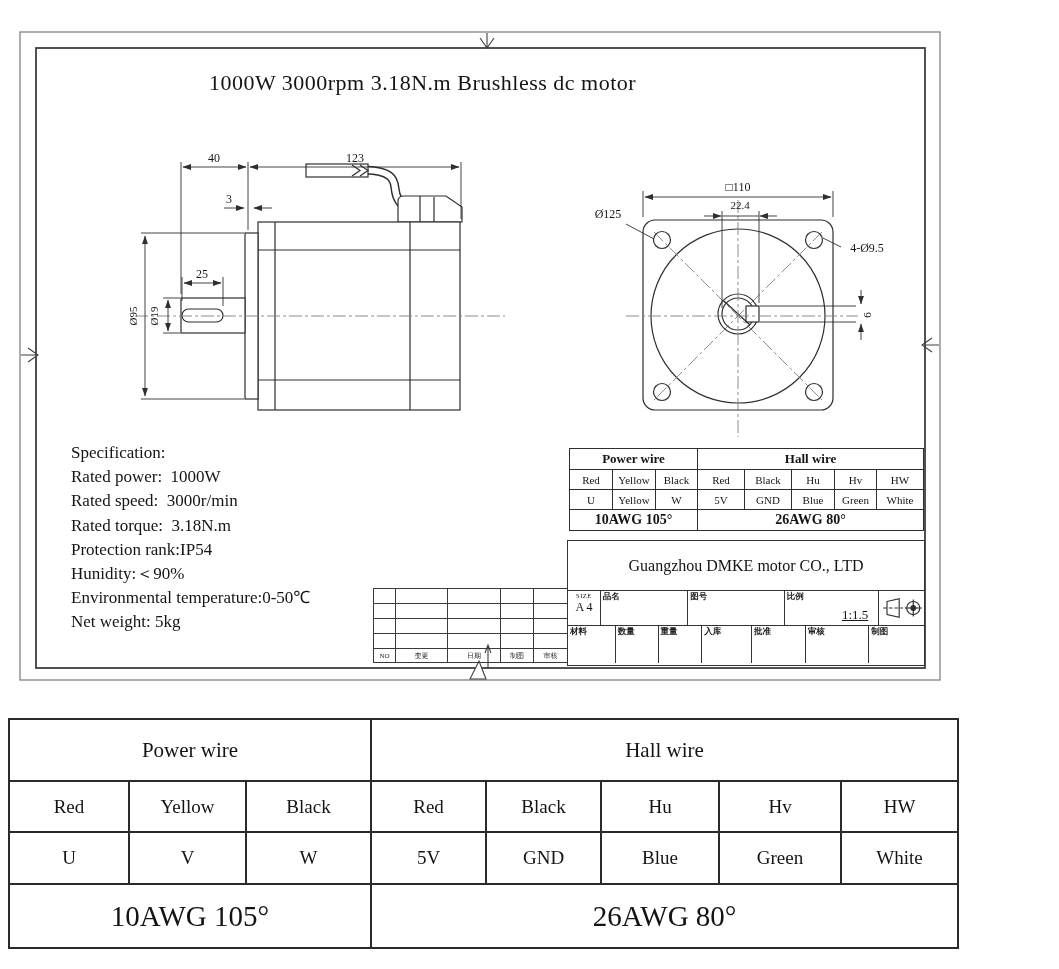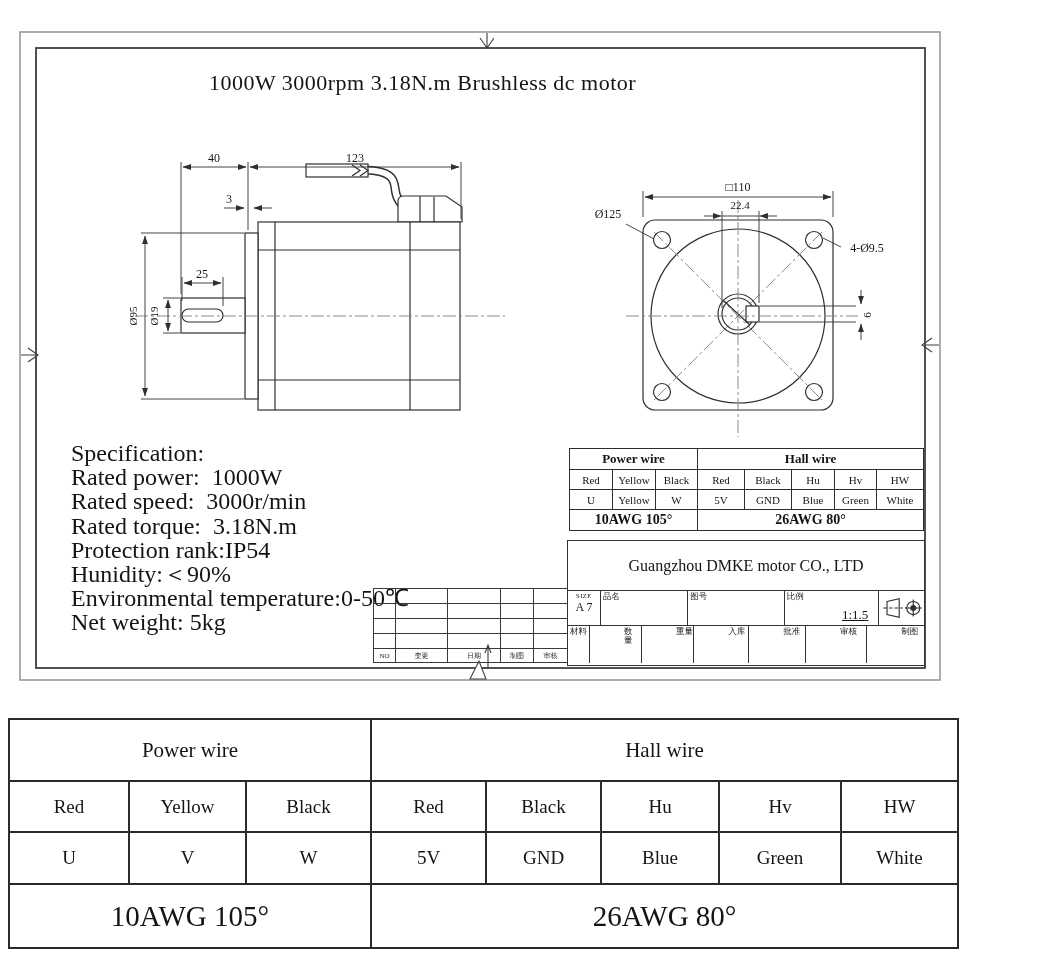--- a/index.html
+++ b/index.html
@@ -4,45 +4,45 @@
 <style>
   html,body{margin:0;padding:0;background:#ffffff;}
   .canvas{position:relative;width:1059px;height:969px;background:#ffffff;
           font-family:"Liberation Serif",serif;color:#141414;overflow:hidden;}
   .sheet-svg{position:absolute;left:0;top:0;z-index:1;}
 
   .title{position:absolute;left:36px;top:70px;width:773px;text-align:center;
          font-size:22px;letter-spacing:0.5px;z-index:2;}
 
   .spec{position:absolute;left:71px;top:441px;width:350px;z-index:2;}
-  .spec-line{font-size:24px;line-height:24.2px;white-space:pre;}
+  .spec-line{font-size:17px;line-height:24.2px;white-space:pre;}
 
   table{border-collapse:collapse;table-layout:fixed;position:absolute;z-index:2;background:transparent;}
   td{padding:0;text-align:center;overflow:hidden;}
 
   .small-table{left:569px;top:448px;width:354px;}
   .small-table td{border:1.2px solid #2e2e2e;font-size:11px;}
   .small-table .st-h td{font-size:13px;height:20px;font-weight:bold;}
   .small-table .st-r td{height:19px;}
   .small-table .st-g td{font-size:14px;height:20px;font-weight:bold;}
 
   .rev-table{left:373px;top:588px;width:194px;}
   .rev-table td{border:1.1px solid #3a3a3a;font-size:7px;color:#222;}
   .rev-table .rt-e td{height:14px;}
   .rev-table .rt-l td{height:13px;}
 
   .title-block{position:absolute;left:567px;top:540px;width:358px;height:126px;
                border:1.6px solid #333;box-sizing:border-box;z-index:2;}
   .tb-company{height:50px;border-bottom:1.4px solid #333;display:flex;align-items:center;
               justify-content:center;font-size:16px;box-sizing:border-box;}
   .tb-row2{height:35px;border-bottom:1.4px solid #333;display:flex;box-sizing:border-box;}
-  .tb-row3{height:37px;display:flex;box-sizing:border-box;gap:32px;}
+  .tb-row3{height:37px;display:flex;box-sizing:border-box;}
   .tb-cell{position:relative;border-right:1.2px solid #333;box-sizing:border-box;height:100%;}
   .tb-cell.last{border-right:none;}
-  .tb-lbl{position:absolute;top:1px;left:2px;font-size:8.5px;color:#222;line-height:9px;}
+  .tb-lbl{position:absolute;top:1px;left:2px;font-size:8.5px;color:#222;line-height:9px;font-weight:bold;}
   .size-cell{text-align:center;}
   .size-top{display:block;font-size:6.5px;margin-top:1px;letter-spacing:0.5px;}
   .size-val{display:block;font-size:12px;margin-top:1px;}
   .scale-val{position:absolute;right:10px;bottom:2px;font-size:13px;text-decoration:underline;}
   .proj-cell{display:flex;align-items:center;justify-content:center;}
 
   .big-table{left:8px;top:718px;width:949px;}
   .big-table td{border:2px solid #2b2b2b;font-size:19px;}
   .big-table .bt-h td{font-size:21px;height:60px;}
   .big-table .bt-r1 td{height:49px;}
@@ -263,21 +263,21 @@
       <td>审核</td>
     </tr>
   </tbody>
     </table>
 
   <div class="title-block">
     <div class="tb-company">Guangzhou DMKE motor CO., LTD</div>
     <div class="tb-row2">
       <div class="tb-cell size-cell" style="width:33px">
         <span class="size-top">SIZE</span>
-        <span class="size-val">A 7</span>
+        <span class="size-val">A 4</span>
       </div>
       <div class="tb-cell" style="width:88px">
         <span class="tb-lbl">品名</span>
       </div>
       <div class="tb-cell" style="width:97px">
         <span class="tb-lbl">图号</span>
       </div>
       <div class="tb-cell" style="width:95px">
         <span class="tb-lbl">比例</span>
         <span class="scale-val">1:1.5</span>

